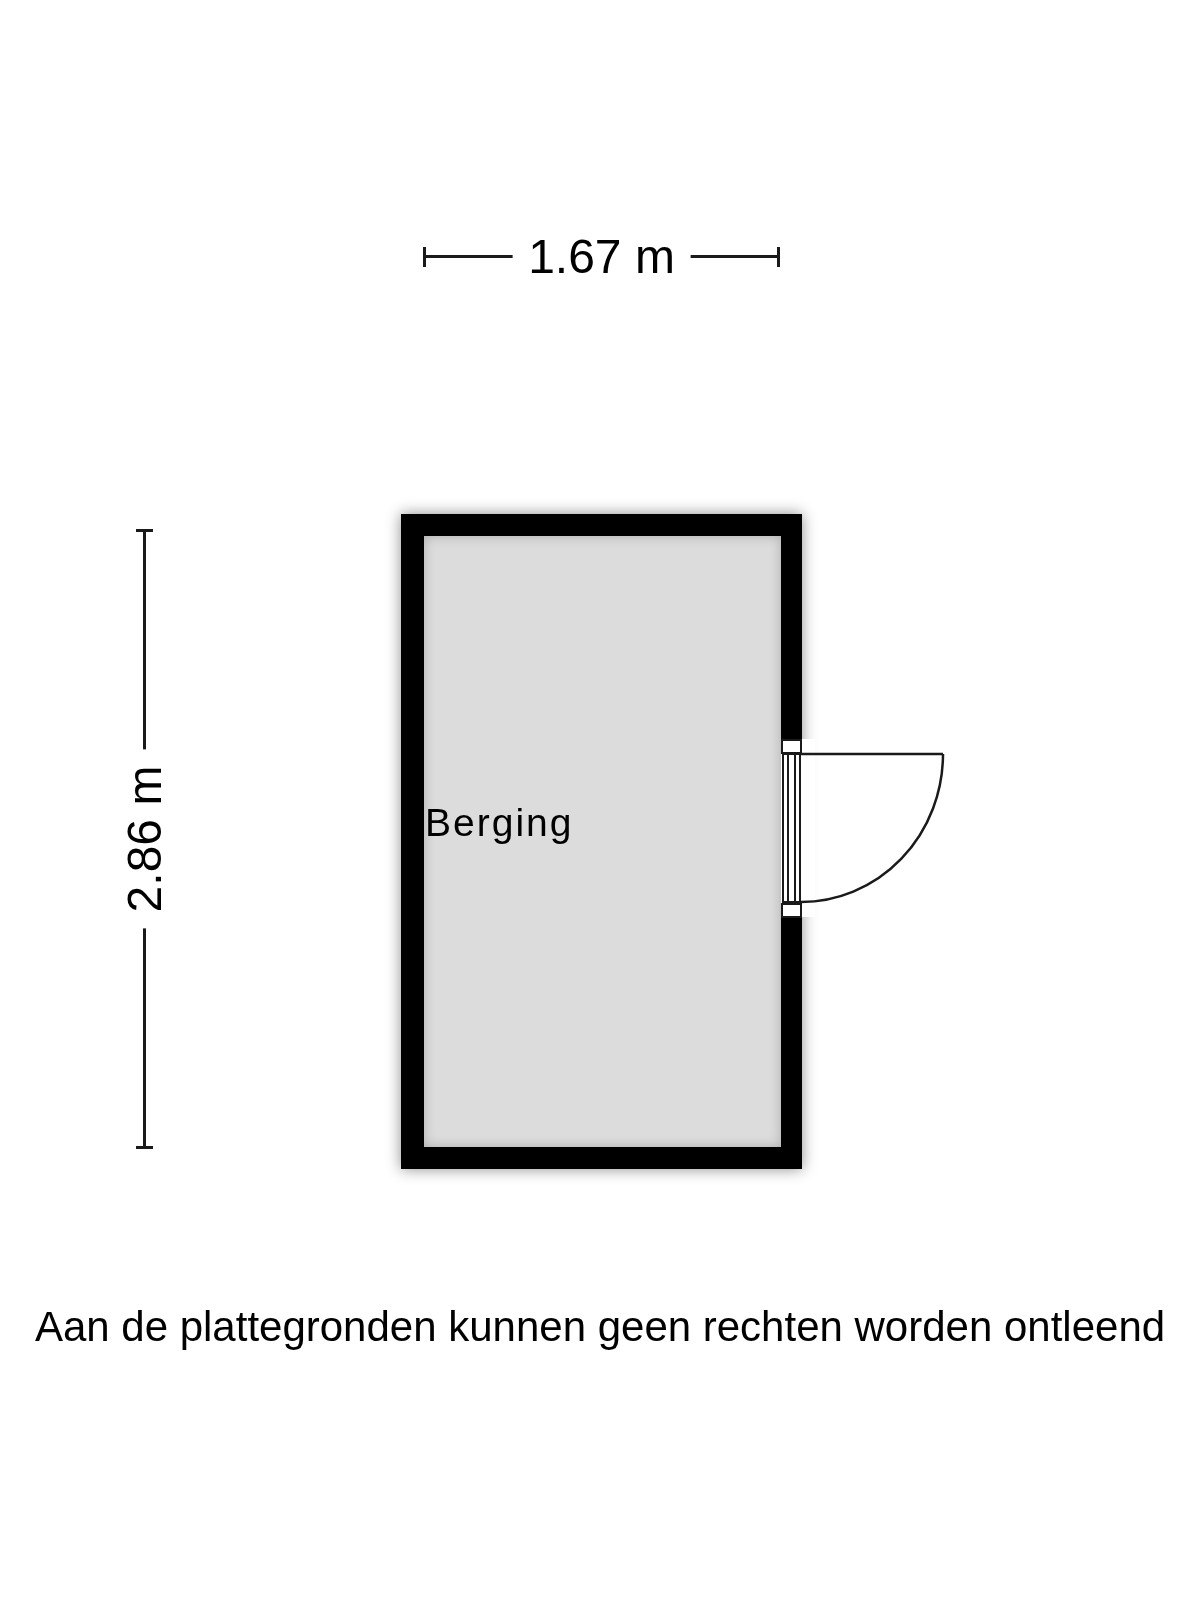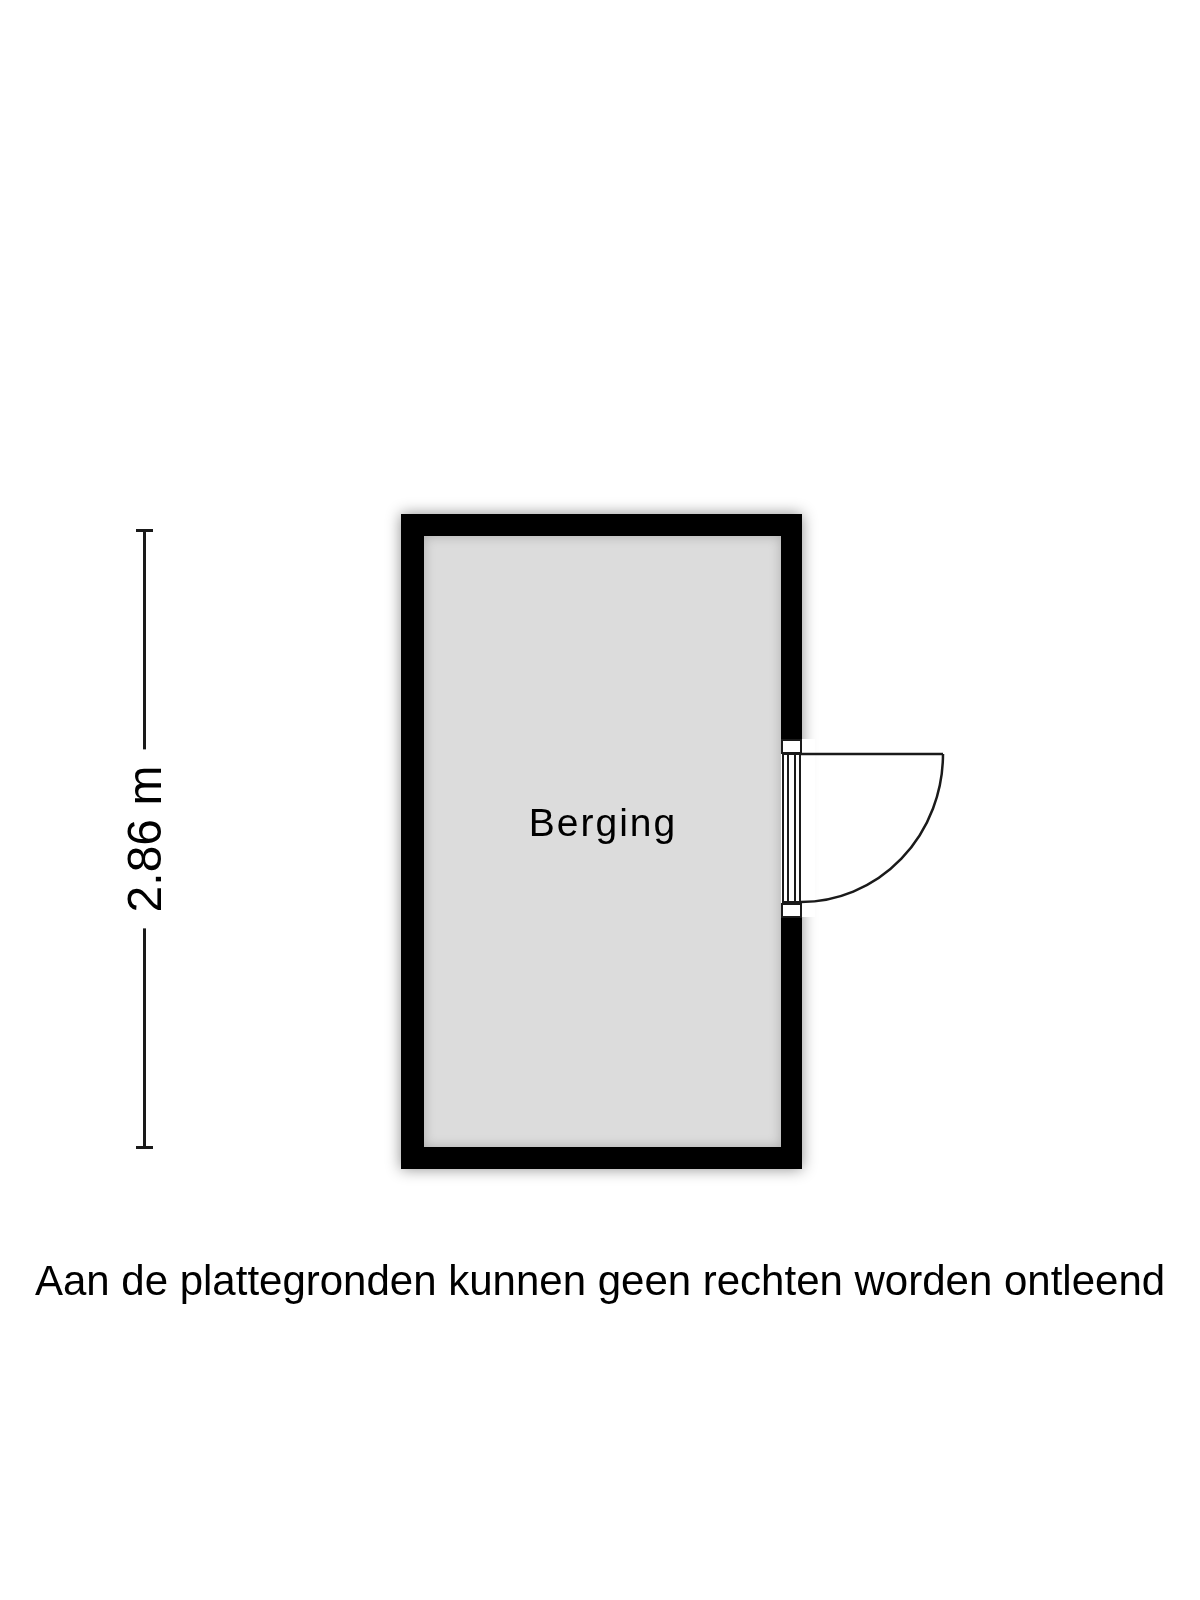--- a/index.html
+++ b/index.html
@@ -93,21 +93,21 @@
   .floor {
     position: absolute;
     left: 23px; top: 22px; right: 21px; bottom: 22px;
     background: var(--color-floor);
     box-shadow: inset 0 0 12px rgba(0,0,0,0.22);
   }
   .room-label {
     position: absolute;
     left: 425px; top: 800px;
     width: 356px;
-    text-align: center;
+    text-align: left;
     font-size: 39px;
     line-height: 46px;
     letter-spacing: 2px;
     color: var(--color-text);
   }
 
   
   .door-gap {
     position: absolute;
     left: 781px; top: 739px;
@@ -146,27 +146,33 @@
   
   .footer {
     position: absolute;
     left: 0; top: 1256px;
     width: 1200px;
     text-align: center;
     font-size: 42px;
     line-height: 50px;
     color: var(--color-text);
   }
-  .footer .line { white-space: nowrap; }
+  .footer .line { white-space: nowrap; margin-top: 46px; }
 </style>
 </head>
 <body>
 
 <div class="canvas">
 
+  <div class="dim-h">
+    <div class="dim-line"></div>
+    <div class="tick left"></div>
+    <div class="tick right"></div>
+    <div class="dim-label">1.67 m</div>
+  </div>
 
   <div class="dim-v">
     <div class="dim-line"></div>
     <div class="tick top"></div>
     <div class="tick bottom"></div>
     <div class="dim-label">2.86 m</div>
   </div>
 
   <div class="room">
     <div class="floor"></div>

